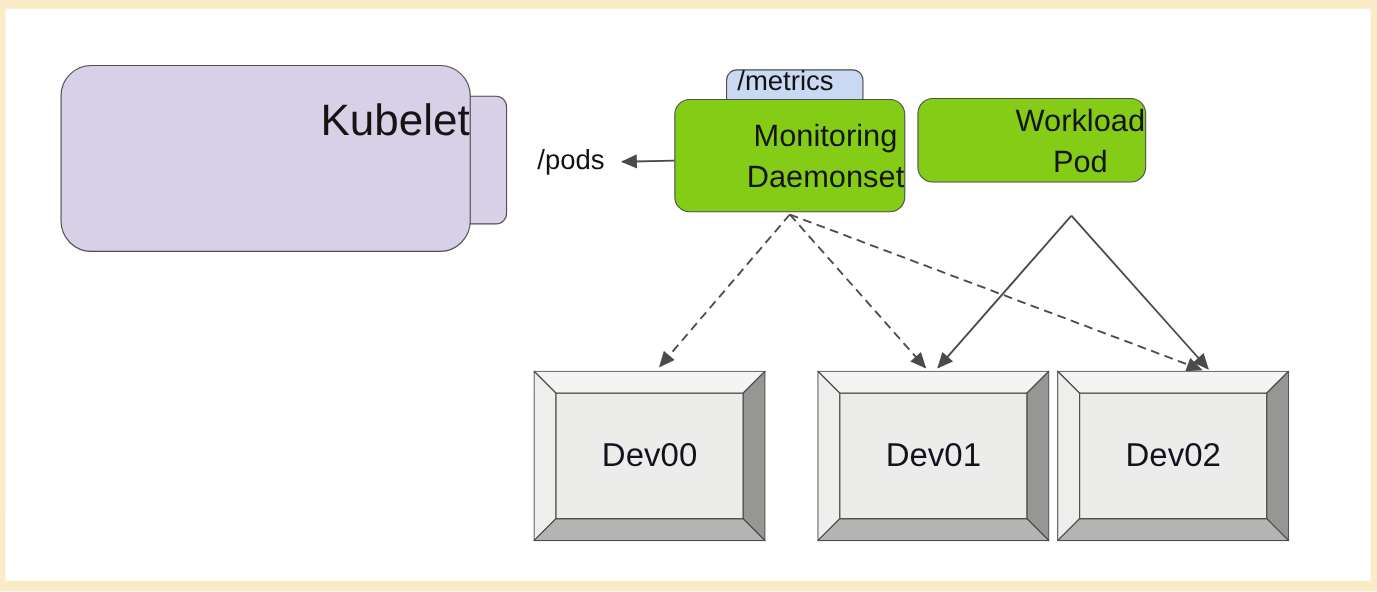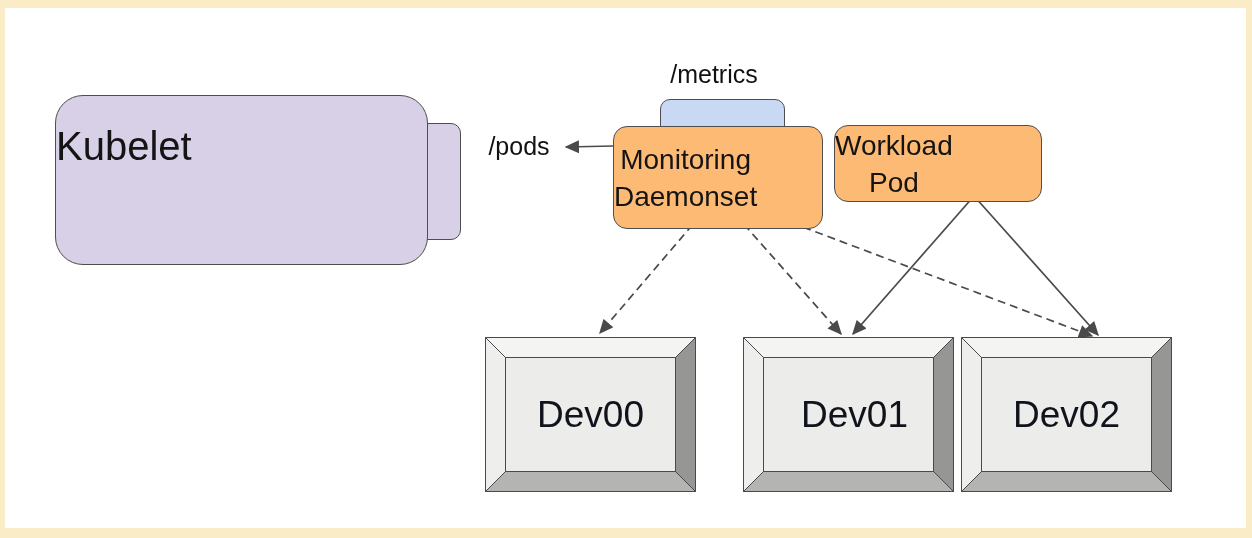--- a/index.html
+++ b/index.html
@@ -26,45 +26,44 @@
     z-index: 1;
   }
   .edge-solid { stroke: #4a4a4a; stroke-width: 1.7; fill: none; }
   .edge-dashed { stroke: #4a4a4a; stroke-width: 1.7; fill: none; stroke-dasharray: 8 5; }
   .node {
     position: absolute;
     box-sizing: border-box;
     border: 1.7px solid #4e4e4e;
     display: flex;
     align-items: center;
-    justify-content: flex-start;
+    justify-content: flex-end;
     color: #141414;
     z-index: 2;
-    margin-top: 36px;
   }
   .node-label {
     white-space: pre-line;
     text-align: center;
   }
   .kubelet-main {
     left: 55px; top: 59px; width: 373px; height: 170px;
     background: #d8d0e7;
     border-radius: 28px;
     font-size: 40px;
     align-items: flex-start;
     padding-top: 28px;
   }
   .kubelet-tab {
     left: 400px; top: 87px; width: 61px; height: 117px;
     background: #d8d0e7;
     border-radius: 10px;
     z-index: 1;
   }
   .blue-box {
-    background: #fdba74;
+    background: #84cc16;
     border-radius: 14px;
     font-size: 28px;
     line-height: 37px;
   }
   .monitoring-box { left: 613px; top: 90px; width: 210px; height: 103px; }
   .workload-box  { left: 834px; top: 89px; width: 208px; height: 77px; }
   .metrics-tab {
     left: 660px; top: 63px; width: 125px; height: 42px;
     background: #c9d9f3;
     border-radius: 10px;
@@ -82,30 +81,30 @@
   .pods-label    { left: 476px; top: 131px; width: 86px;  height: 30px; }
   .metrics-label { left: 662px; top: 32px;  width: 104px; height: 30px; margin-top: 27px; }
   .dev {
     position: absolute;
     top: 337px;
     width: 211px;
     height: 155px;
     z-index: 2;
   }
   .dev-00 { left: 485px; }
-  .dev-01 { left: 743px; padding-left: 12px; }
+  .dev-01 { left: 743px; }
   .dev-02 { left: 961px; }
   .dev svg { position: absolute; left: 0; top: 0; }
   .dev-label {
     position: absolute;
     inset: 0;
     display: flex;
     align-items: center;
     justify-content: center;
-    font-size: 37px;
+    font-size: 30px;
     color: #10131c;
   }
 </style>
 </head>
 <body>
 
 <div class="canvas">
 
   <svg class="edges" width="1252" height="538" viewBox="0 0 1252 538">
     <defs>

